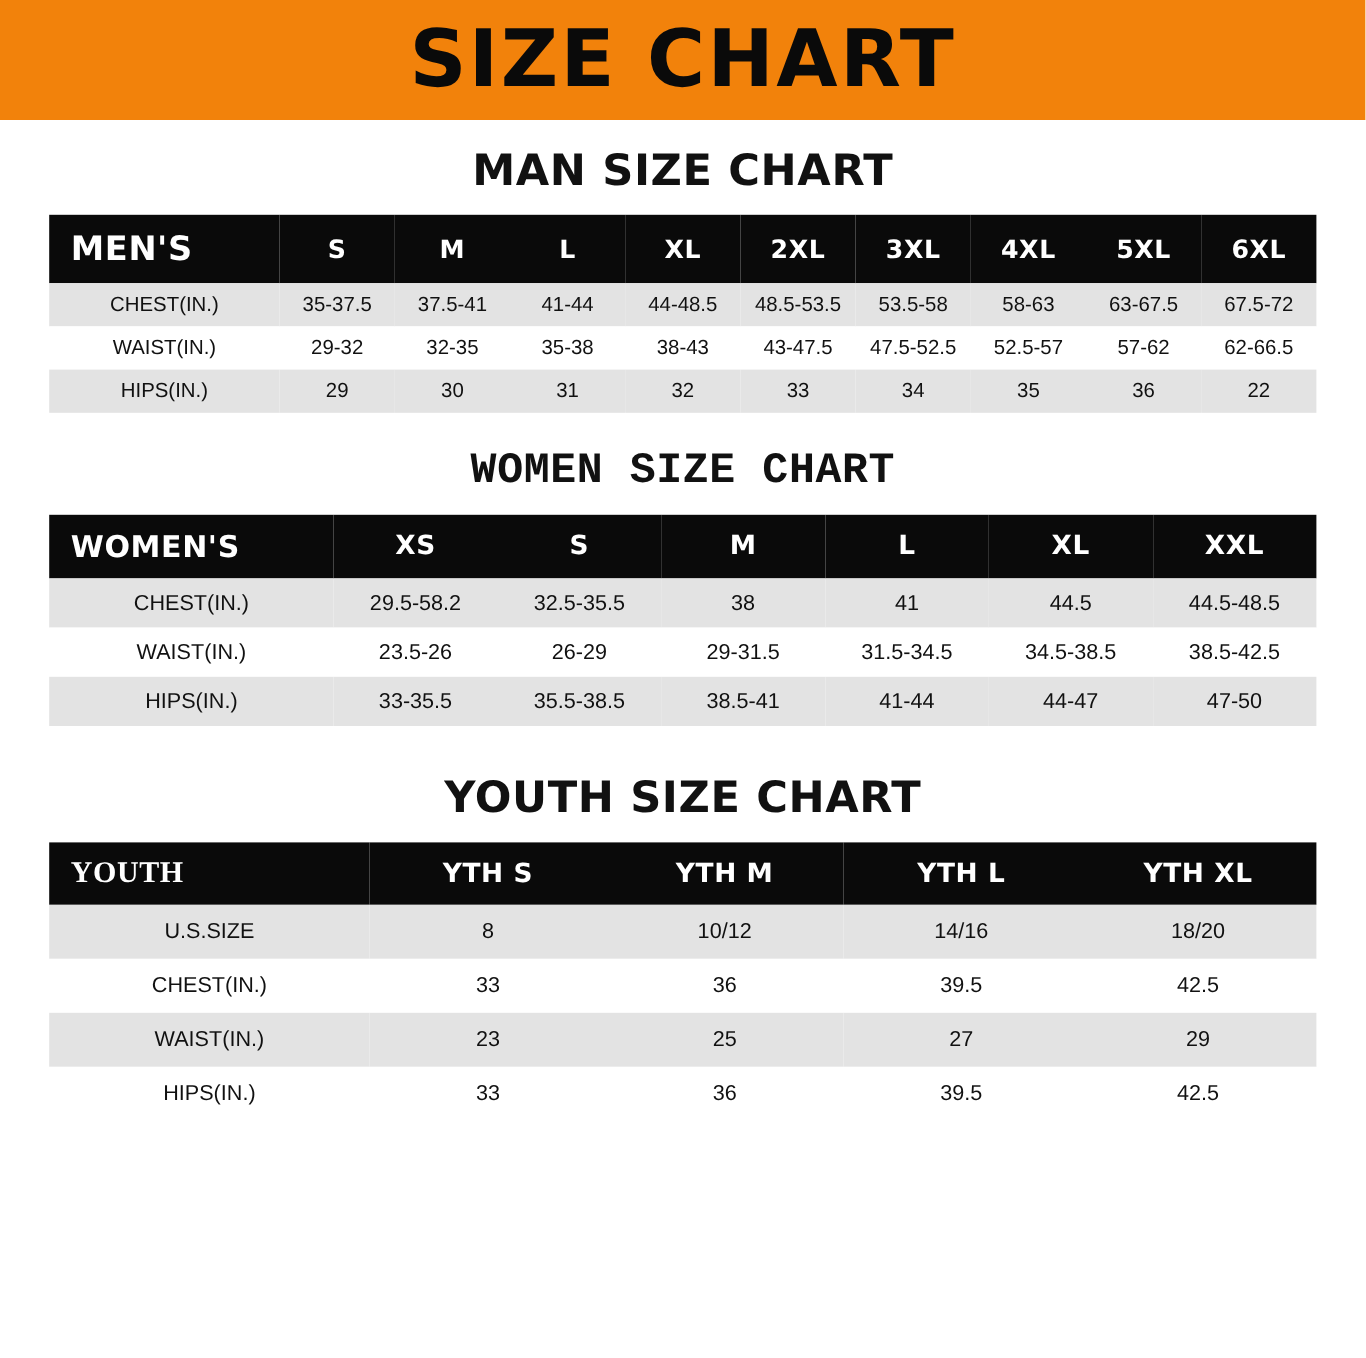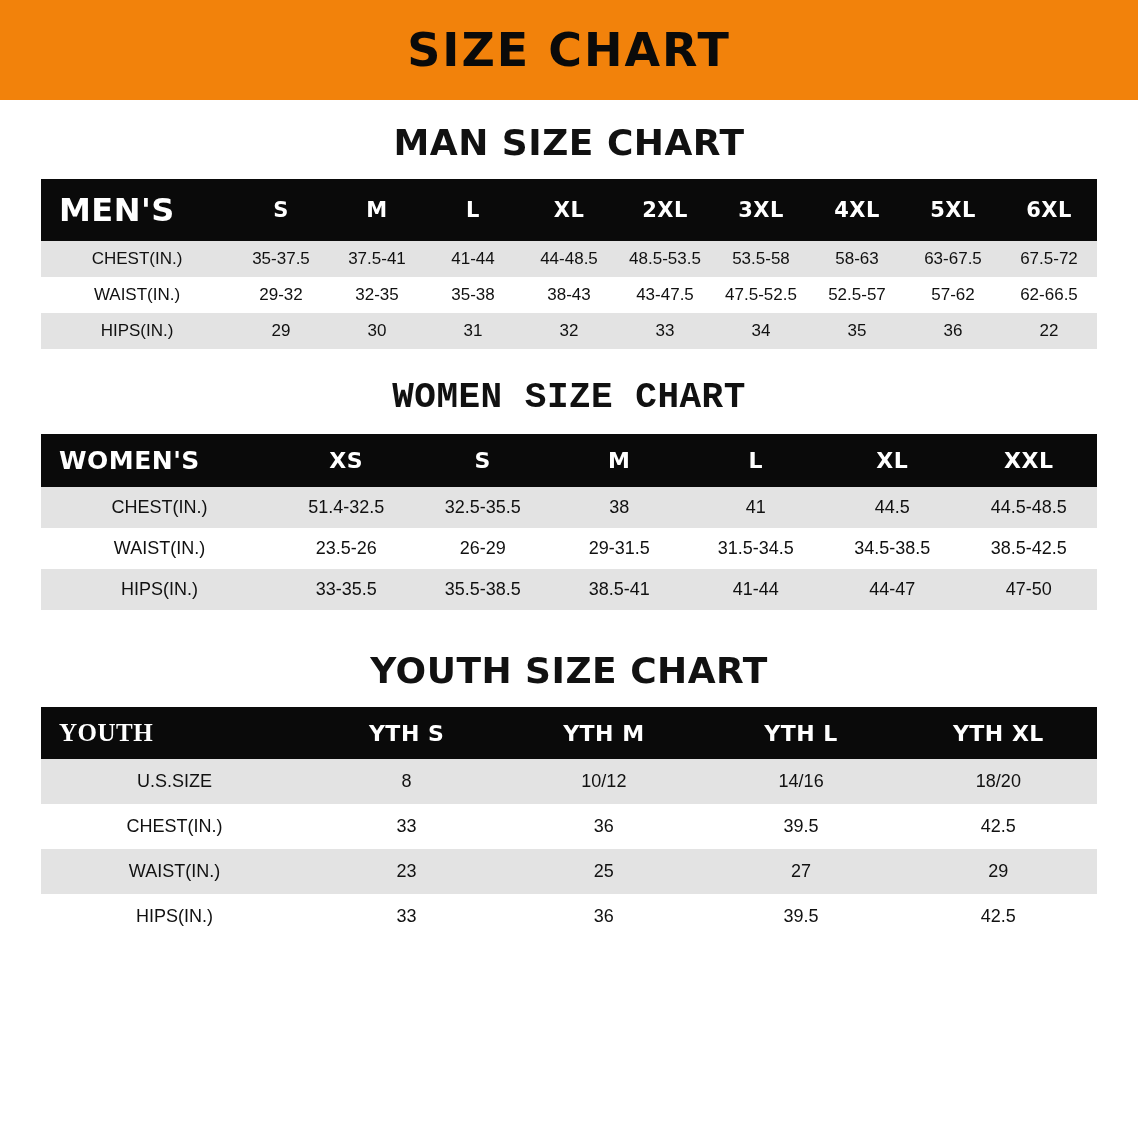--- a/index.html
+++ b/index.html
@@ -24,21 +24,21 @@
   .banner {
     background: #F2820B;
     height: 100px;
     display: flex;
     align-items: center;
     justify-content: center;
   }
   .banner-title {
     font-family: "DejaVu Sans", sans-serif;
     font-weight: bold;
-    font-size: 46px;
+    font-size: 66px;
     letter-spacing: 2px;
     color: #0a0a0a;
     line-height: 1;
   }
   
   .section-title {
     text-align: center;
     font-family: "DejaVu Sans", sans-serif;
     font-weight: bold;
     font-size: 36px;
@@ -65,21 +65,21 @@
     font-family: "DejaVu Sans", sans-serif;
     font-weight: bold;
     font-size: 21px;
     padding: 12px 4px;
     text-align: center;
     letter-spacing: 0.5px;
   }
   table.size thead th.rowhead {
     text-align: left;
     padding-left: 18px;
-    font-size: 32px;
+    font-size: 28px;
   }
   table.size tbody td {
     font-size: 17px;
     text-align: center;
     padding: 8px 2px;
     color: #111;
     font-family: "Liberation Sans", sans-serif;
   }
   table.size tbody td.rowhead {
     text-align: center;
@@ -186,21 +186,21 @@
             <th>S</th>
             <th>M</th>
             <th>L</th>
             <th>XL</th>
             <th>XXL</th>
           </tr>
         </thead>
       <tbody>
           <tr class="shade">
             <td class="rowhead">CHEST(IN.)</td>
-            <td>51.4-32.5</td>
+            <td>29.5-58.2</td>
             <td>32.5-35.5</td>
             <td>38</td>
             <td>41</td>
             <td>44.5</td>
             <td>44.5-48.5</td>
           </tr>
           <tr class="plain">
             <td class="rowhead">WAIST(IN.)</td>
             <td>23.5-26</td>
             <td>26-29</td>

